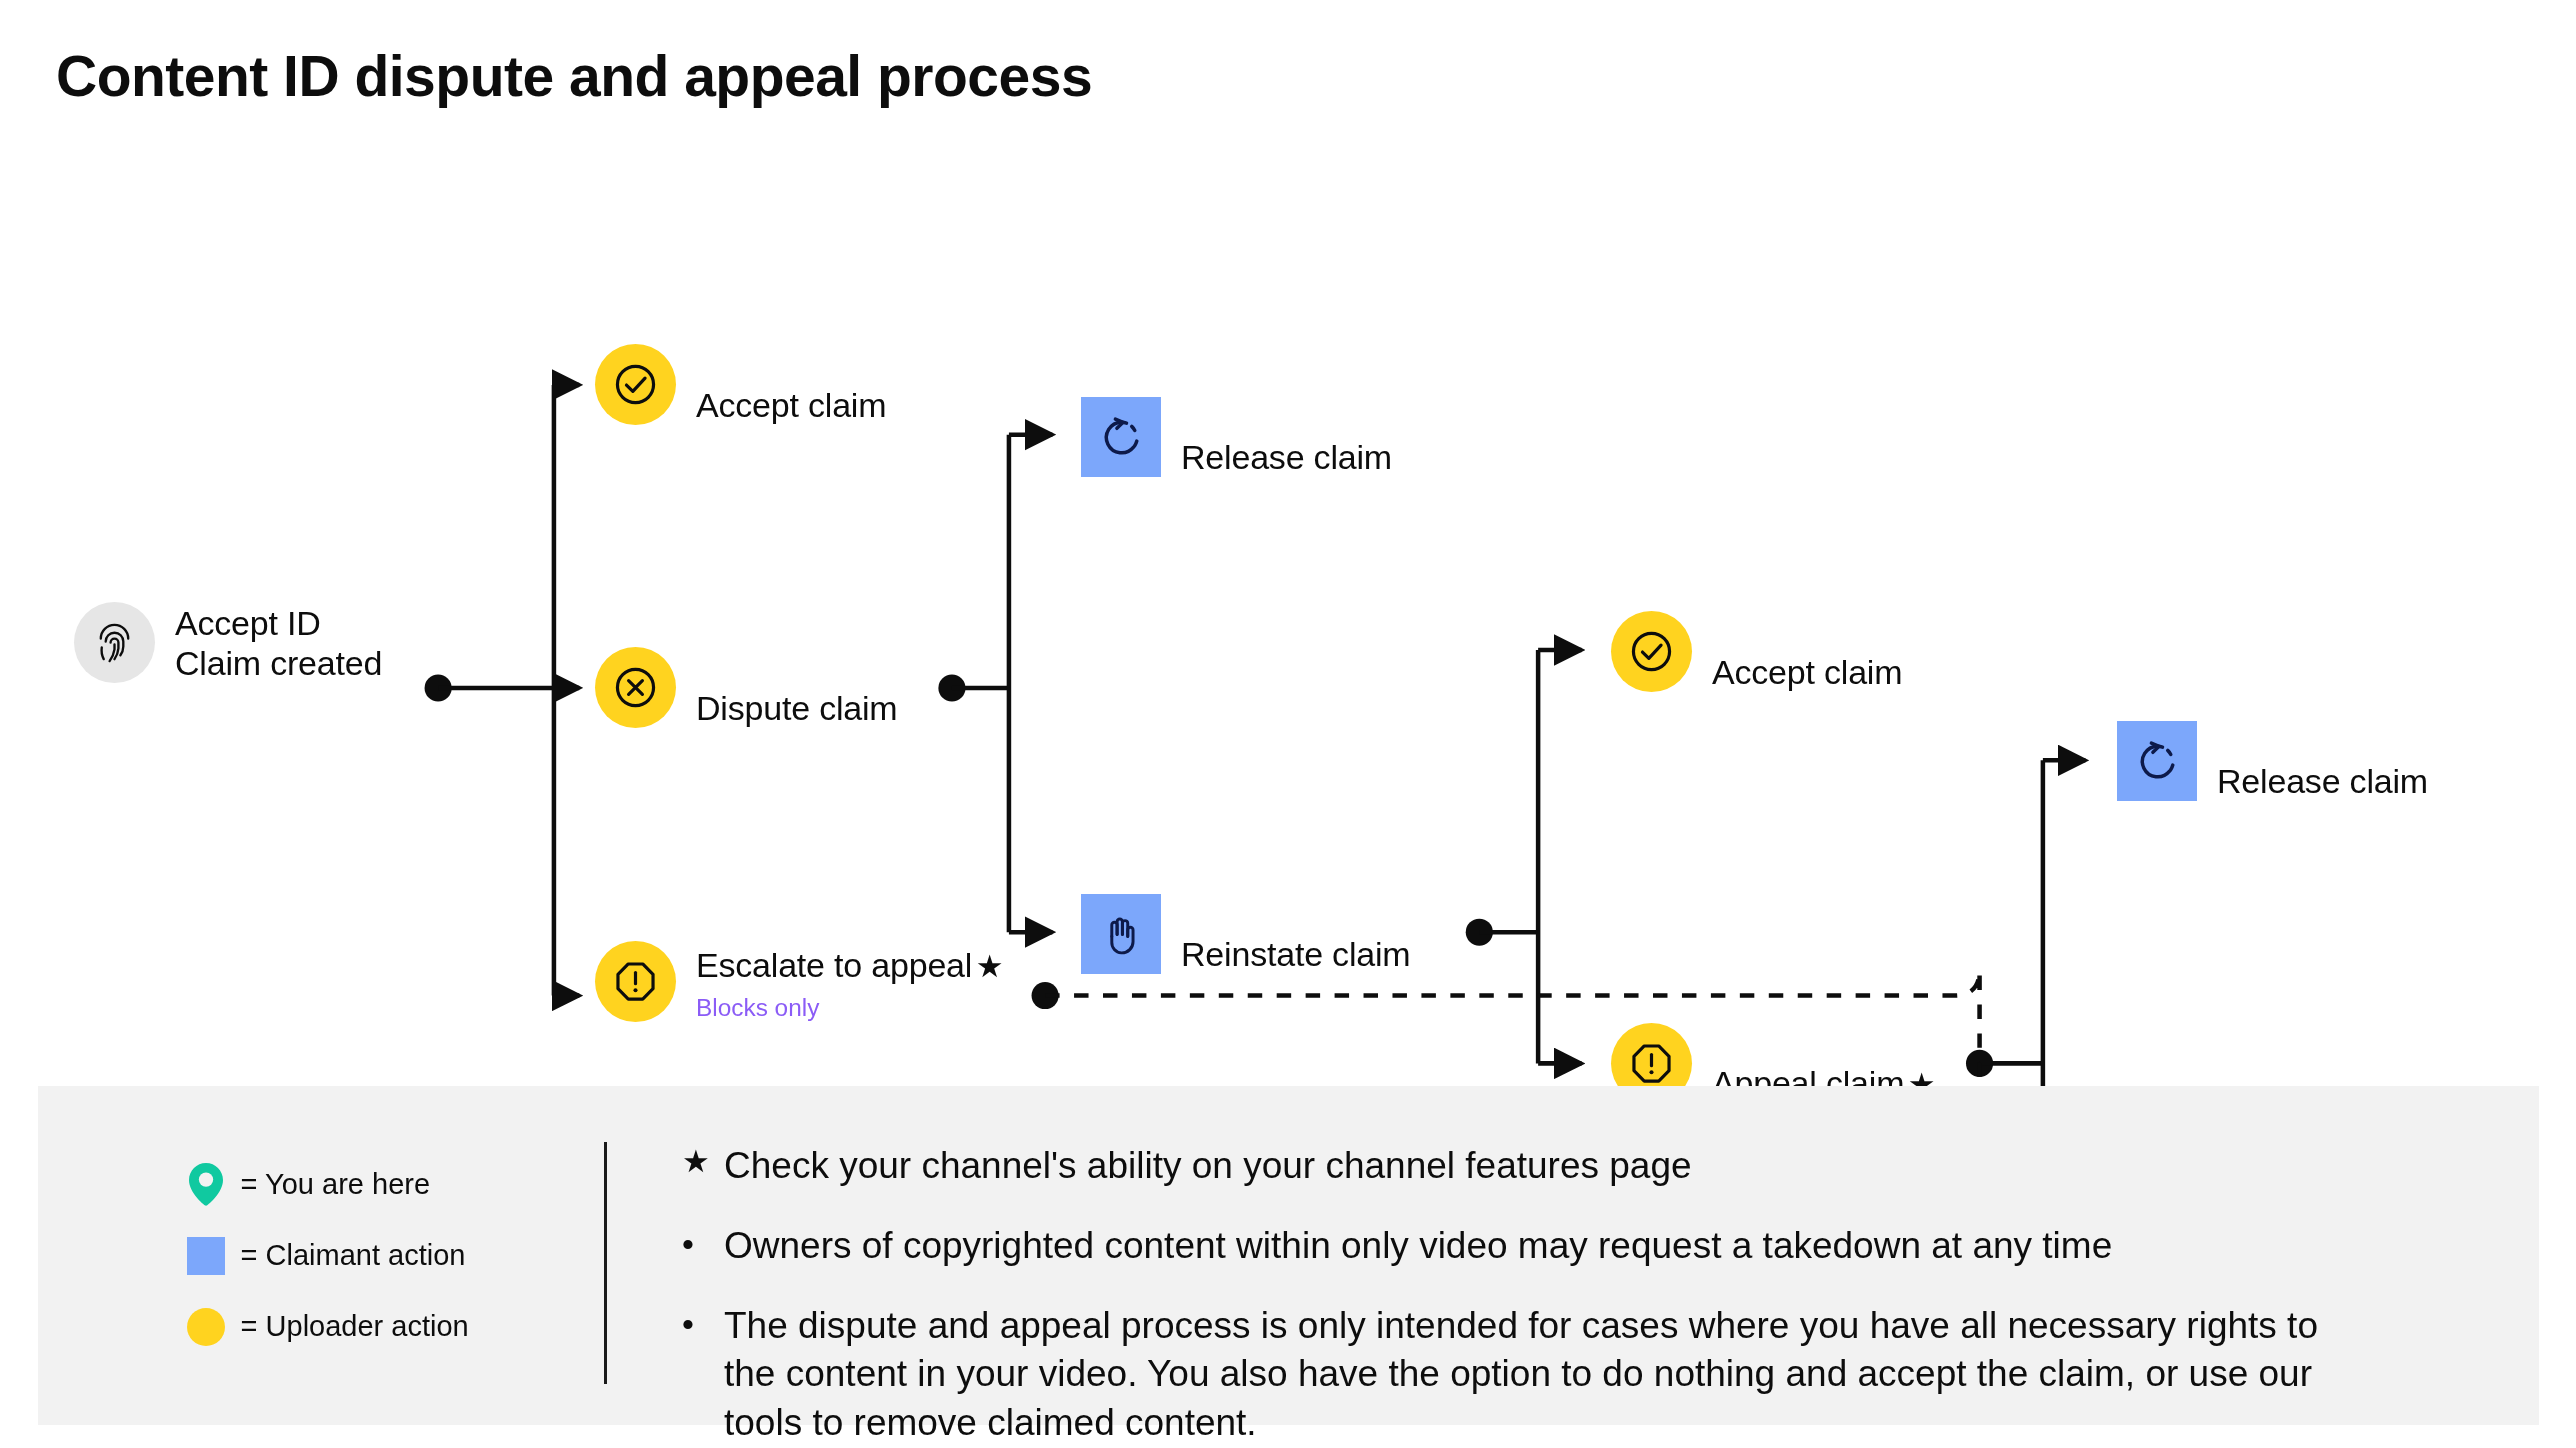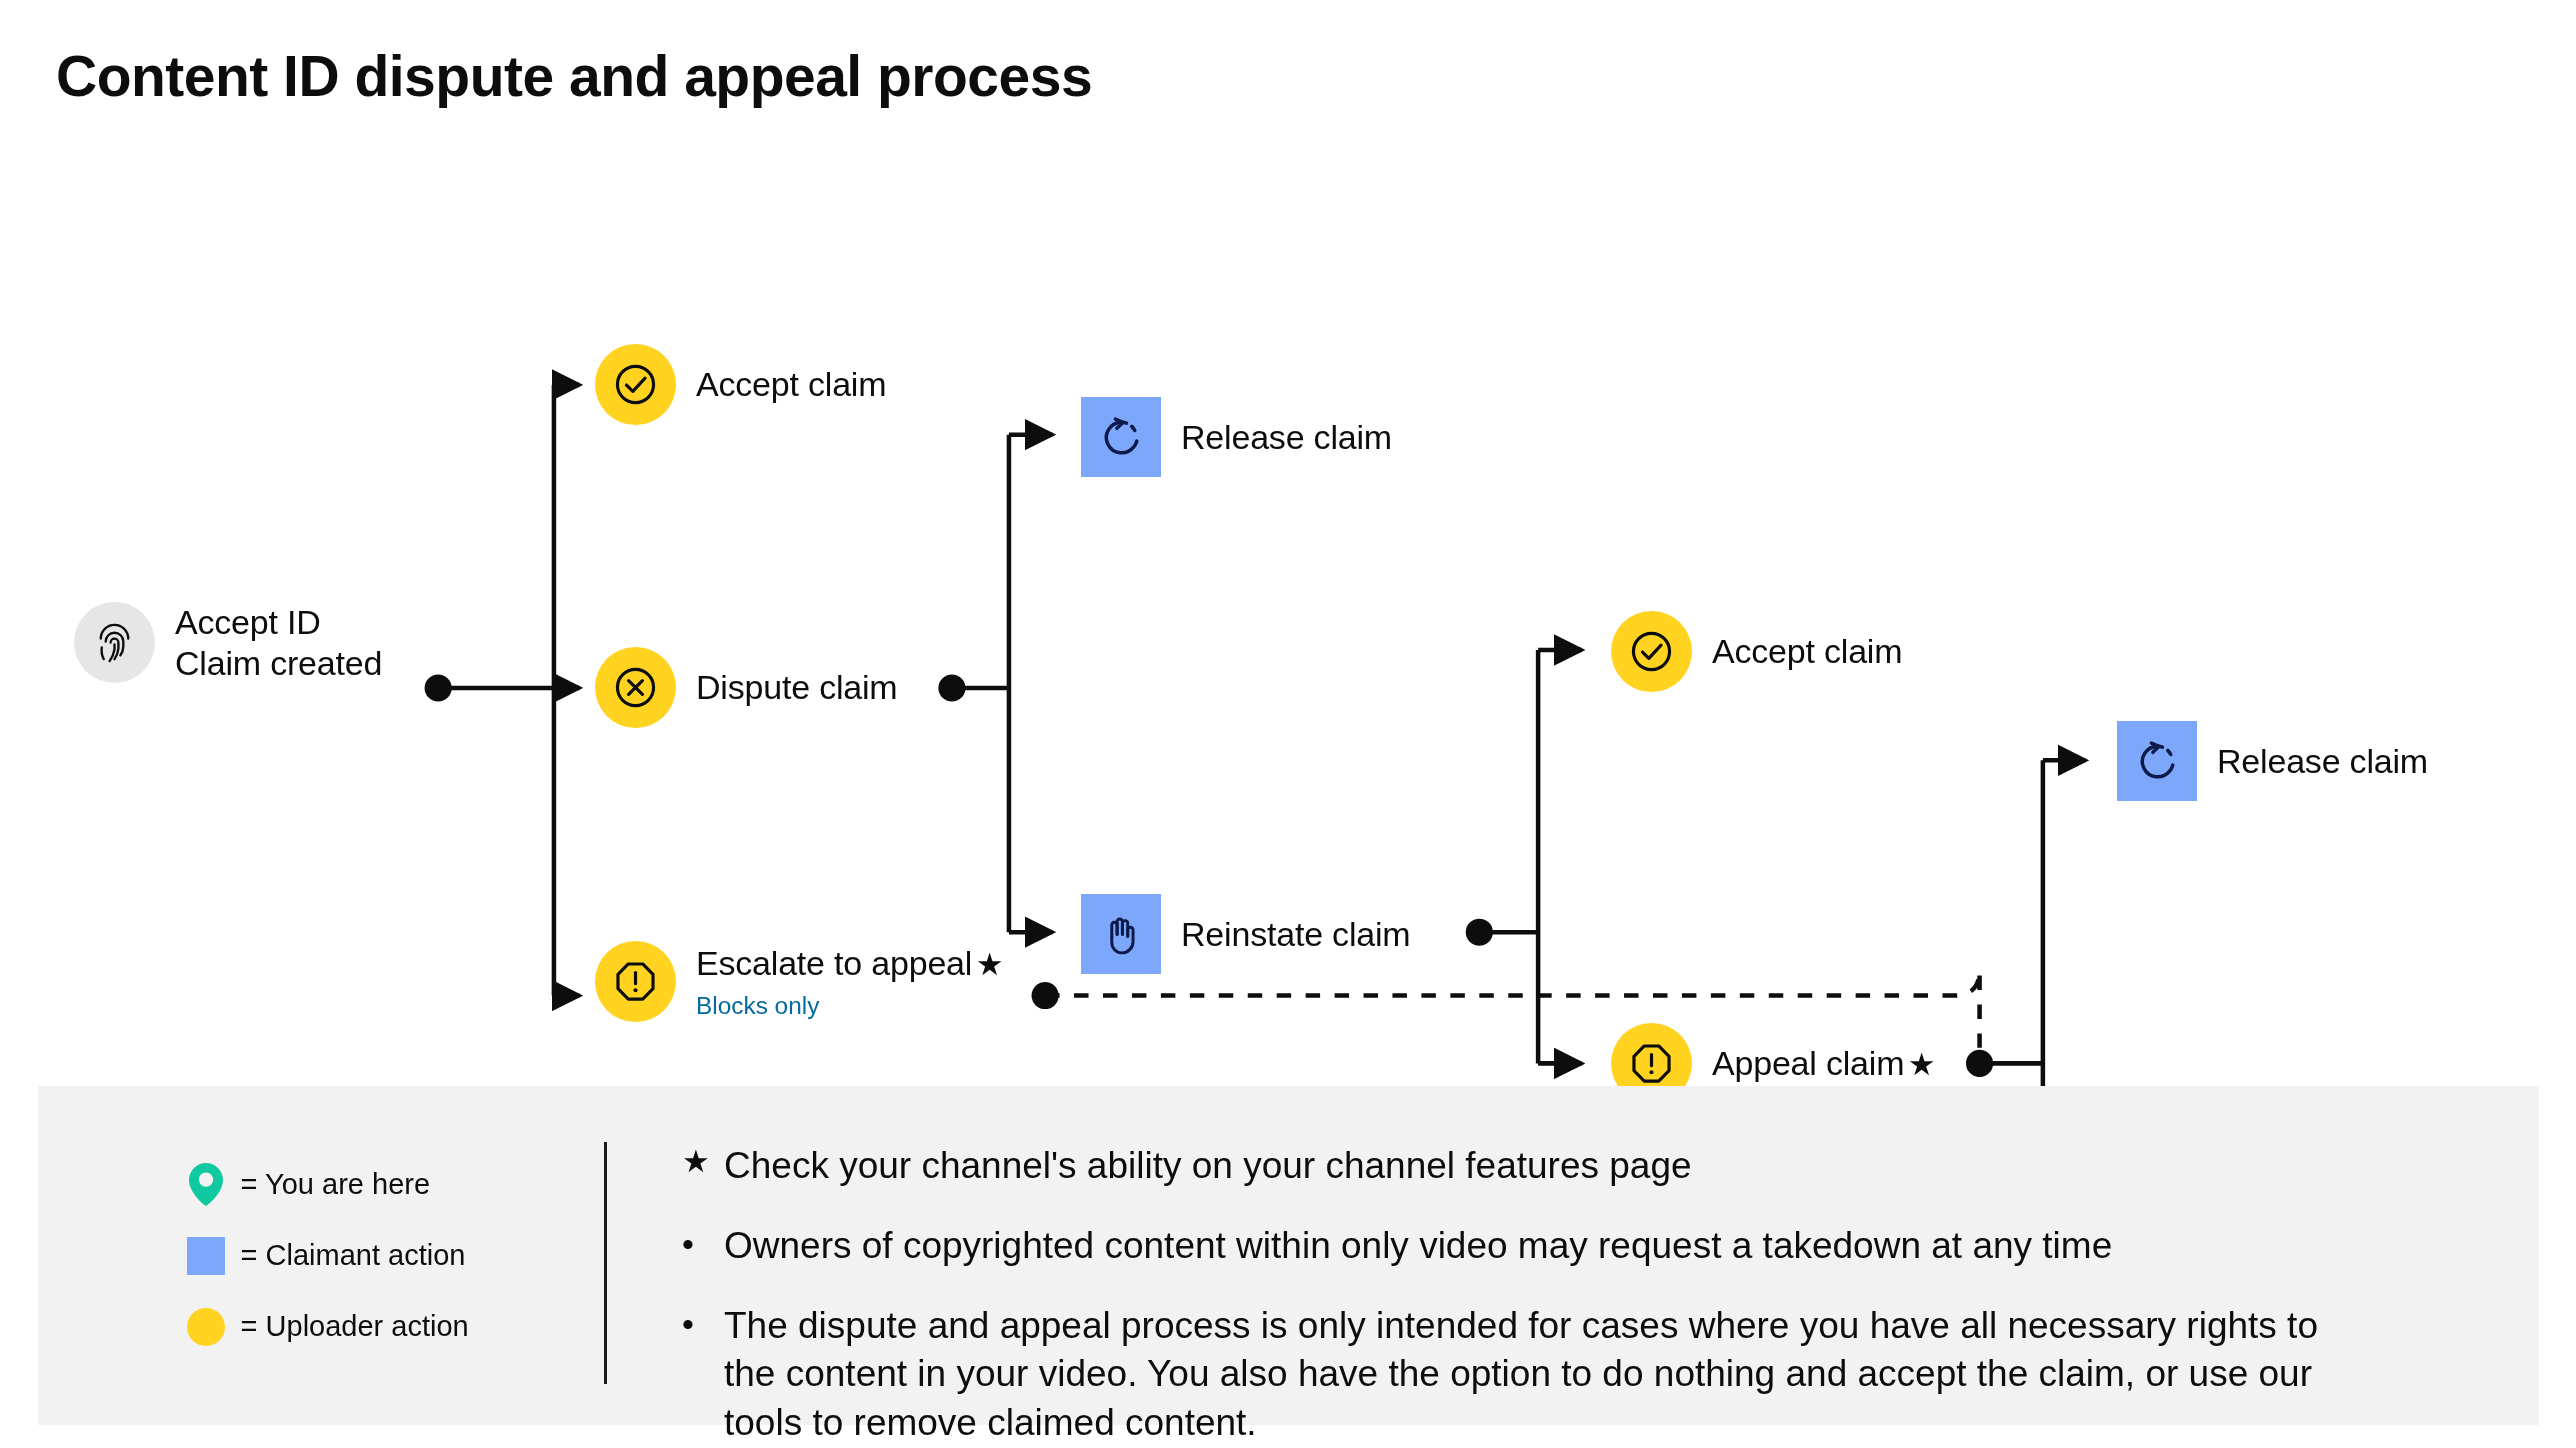--- a/index.html
+++ b/index.html
@@ -35,21 +35,21 @@
   }
   .tl-pin {
     position: absolute; top: 76px; width: 60px; height: 74px;
     transform: translateX(-50%);
   }
 
   
   #flow { position: absolute; left: 0; top: 299px; width: 2576px; height: 787px; }
   #wires { position: absolute; left: 0; top: 0; width: 2576px; height: 787px; }
 
-  .node { position: absolute; display: flex; align-items: center; }
+  .node { position: absolute; display: flex; align-items: flex-end; }
   .badge-round {
     width: 81px; height: 81px; border-radius: 50%;
     background: #FFD31F; display: flex; align-items: center; justify-content: center;
     flex: 0 0 auto;
   }
   .badge-square {
     width: 80px; height: 80px; background: #7CA7FB;
     display: flex; align-items: center; justify-content: center;
     flex: 0 0 auto;
   }
@@ -57,21 +57,21 @@
     width: 81px; height: 81px; border-radius: 50%;
     background: #E6E6E6; display: flex; align-items: center; justify-content: center;
     flex: 0 0 auto;
   }
   .node-text { margin-left: 20px; }
   .node-label {
     font-size: 34px; font-weight: 400; color: #0d0d0d; white-space: nowrap;
     letter-spacing: -0.2px; line-height: 1.18;
   }
   .node-sub {
-    font-size: 24.4px; font-weight: 400; color: #0369a1; white-space: nowrap;
+    font-size: 24.4px; font-weight: 400; color: #8b5cf6; white-space: nowrap;
     margin-top: 8px;
   }
   .node-label .ast { font-size: 31px; padding-left: 3.6px; }
 
   
   #legend-band {
     position: absolute; left: 38px; top: 1086px;
     width: 2501px; height: 339px; background: #F2F2F2;
   }
   #legend-keys { position: absolute; left: 136px; top: 63px; width: 416px; }

